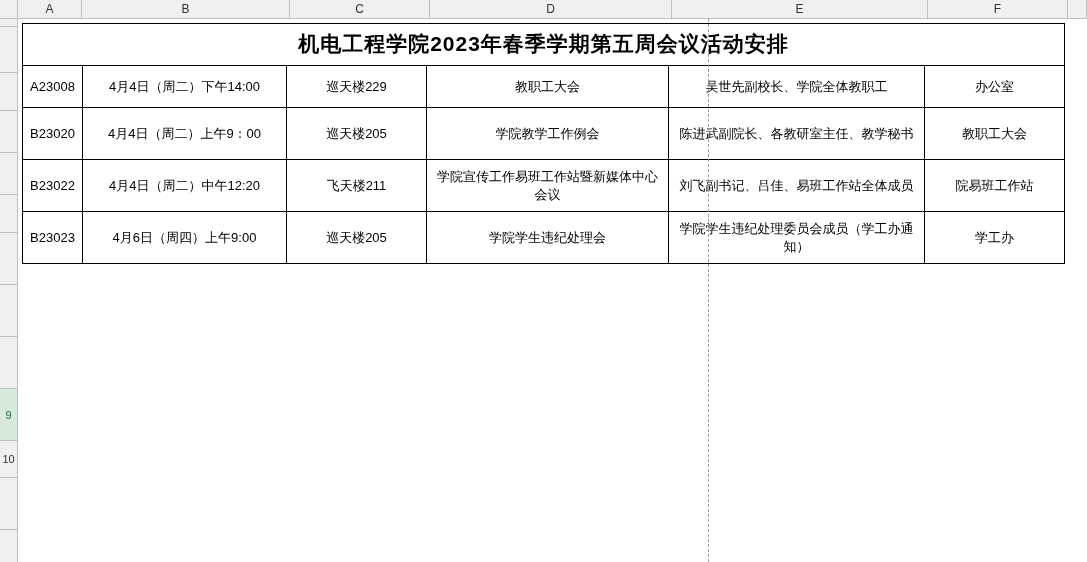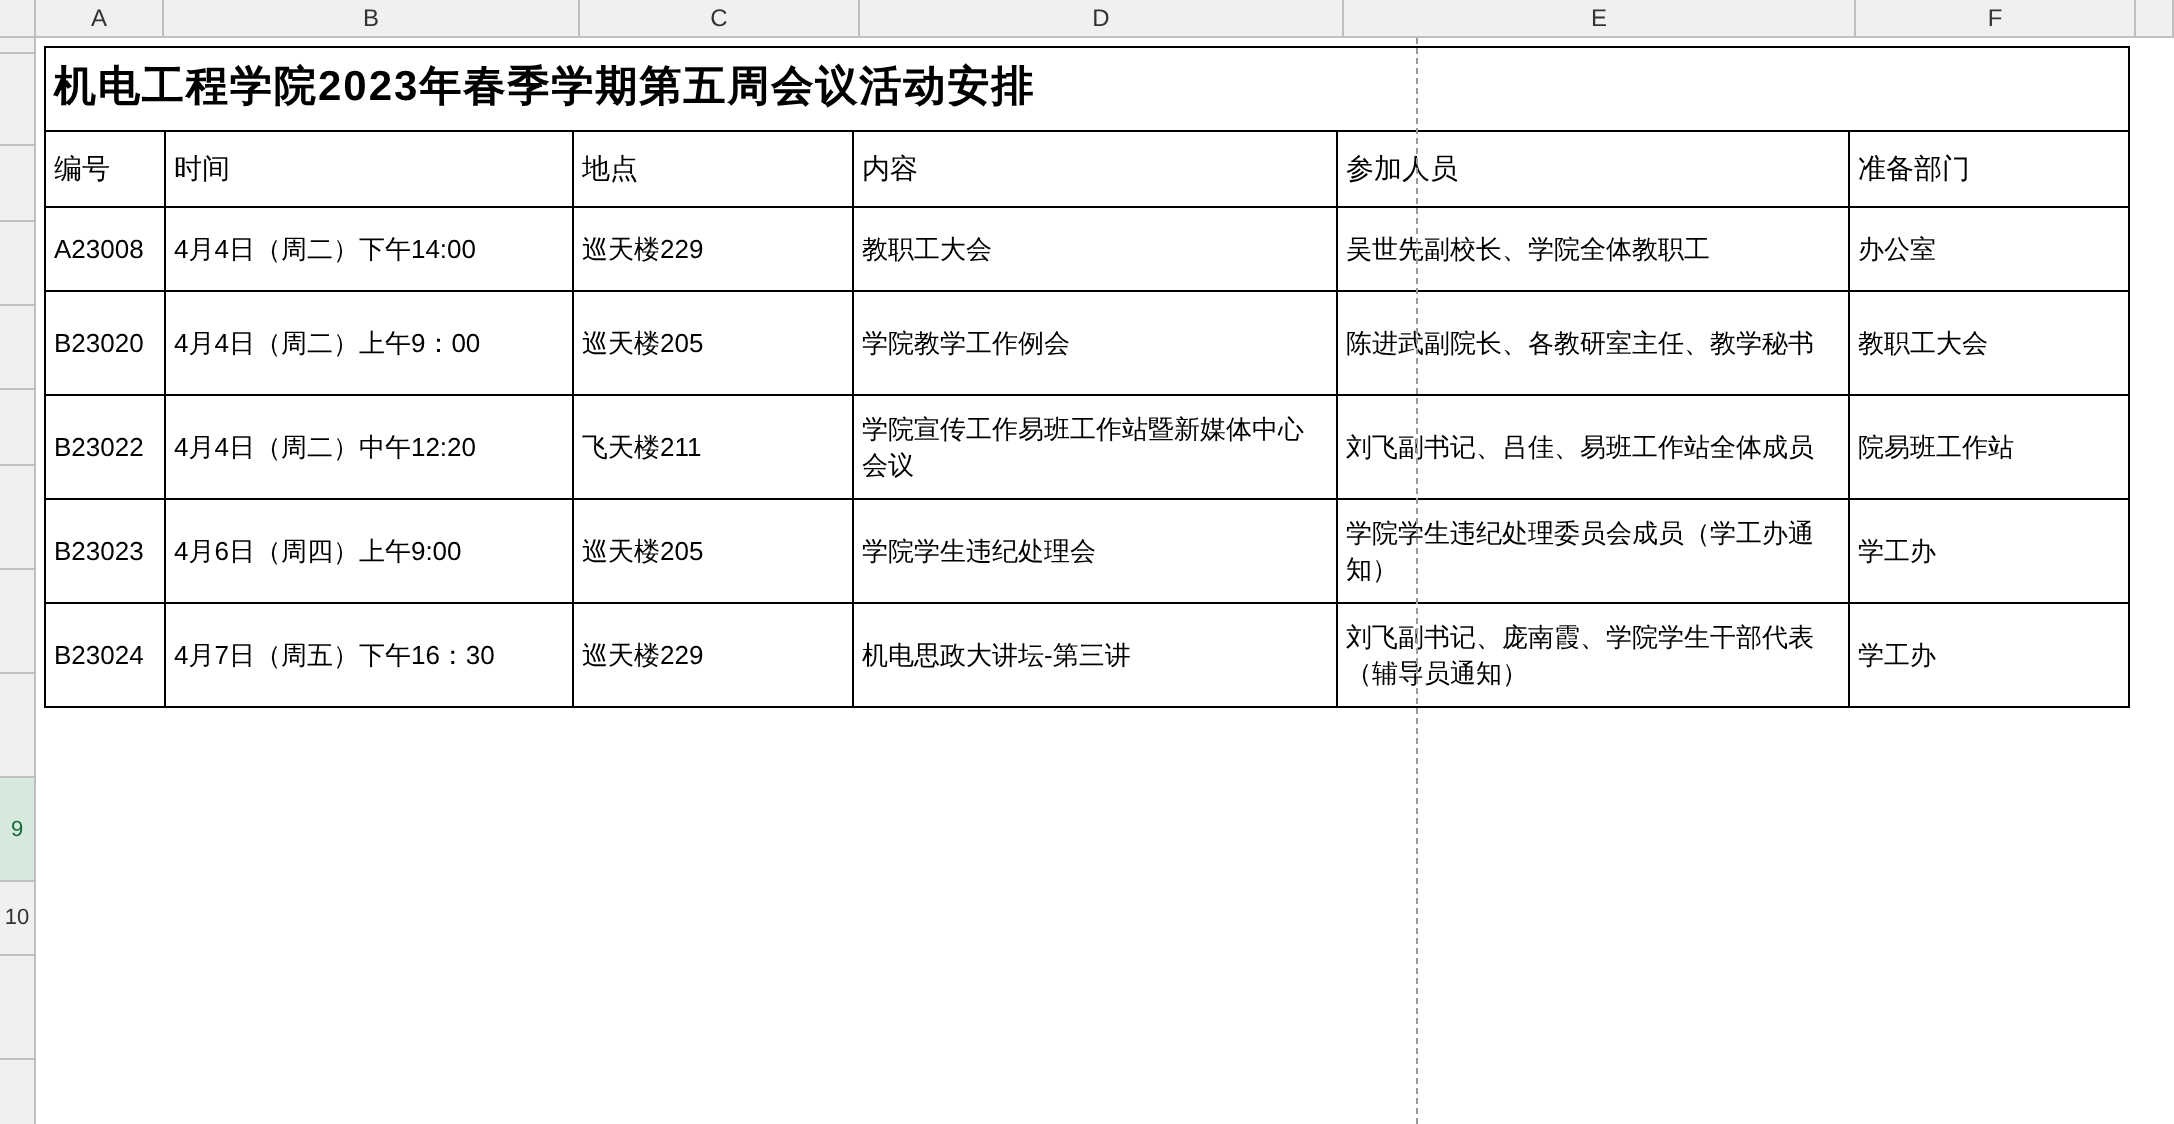--- a/index.html
+++ b/index.html
@@ -89,21 +89,21 @@
     border-collapse: collapse;
     table-layout: fixed;
     margin-left: 4px;
     margin-top: 4px;
   }
   table.sched td {
     border: 1px solid #000000;
     box-sizing: border-box;
     font-size: 13px;
     color: #000000;
-    text-align: left;
+    text-align: center;
     vertical-align: middle;
     padding: 3px 4px;
     line-height: 1.35;
     font-family: "Liberation Sans", sans-serif;
   }
   td.c-a { width: 60px; }
   td.c-b { width: 204px; }
   td.c-c { width: 140px; }
   td.c-d { width: 242px; }
   td.c-e { width: 256px; }
@@ -174,28 +174,20 @@
     <div class="row-header" style="height:52px"></div>
     <div class="row-header" style="height:40px"></div>
   </div>
 
   <div class="grid-area">
     <table class="sched">
       <tbody>
           <tr class="title-row">
         <td class="c-a" colspan="6">机电工程学院2023年春季学期第五周会议活动安排</td>
       </tr>
-      <tr class="head-row">
-        <td class="c-a">编号</td>
-        <td class="c-b">时间</td>
-        <td class="c-c">地点</td>
-        <td class="c-d">内容</td>
-        <td class="c-e">参加人员</td>
-        <td class="c-f">准备部门</td>
-      </tr>
 
       <tr class="data-row">
         <td class="c-a">A23008</td>
         <td class="c-b">4月4日（周二）下午14:00</td>
         <td class="c-c">巡天楼229</td>
         <td class="c-d">教职工大会</td>
         <td class="c-e">吴世先副校长、学院全体教职工</td>
         <td class="c-f">办公室</td>
       </tr>
 
@@ -222,28 +214,20 @@
 
       <tr class="tall-row">
         <td class="c-a">B23023</td>
         <td class="c-b">4月6日（周四）上午9:00</td>
         <td class="c-c">巡天楼205</td>
         <td class="c-d">学院学生违纪处理会</td>
         <td class="c-e">学院学生违纪处理委员会成员（学工办通知）</td>
         <td class="c-f">学工办</td>
       </tr>
 
-      <tr class="tall-row">
-        <td class="c-a">B23024</td>
-        <td class="c-b">4月7日（周五）下午16：30</td>
-        <td class="c-c">巡天楼229</td>
-        <td class="c-d">机电思政大讲坛-第三讲</td>
-        <td class="c-e">刘飞副书记、庞南霞、学院学生干部代表（辅导员通知）</td>
-        <td class="c-f">学工办</td>
-      </tr>
 
     </tbody>
       </table>
   </div>
 
   <div class="page-break"></div>
 
 </div>
 
 </body></html>

